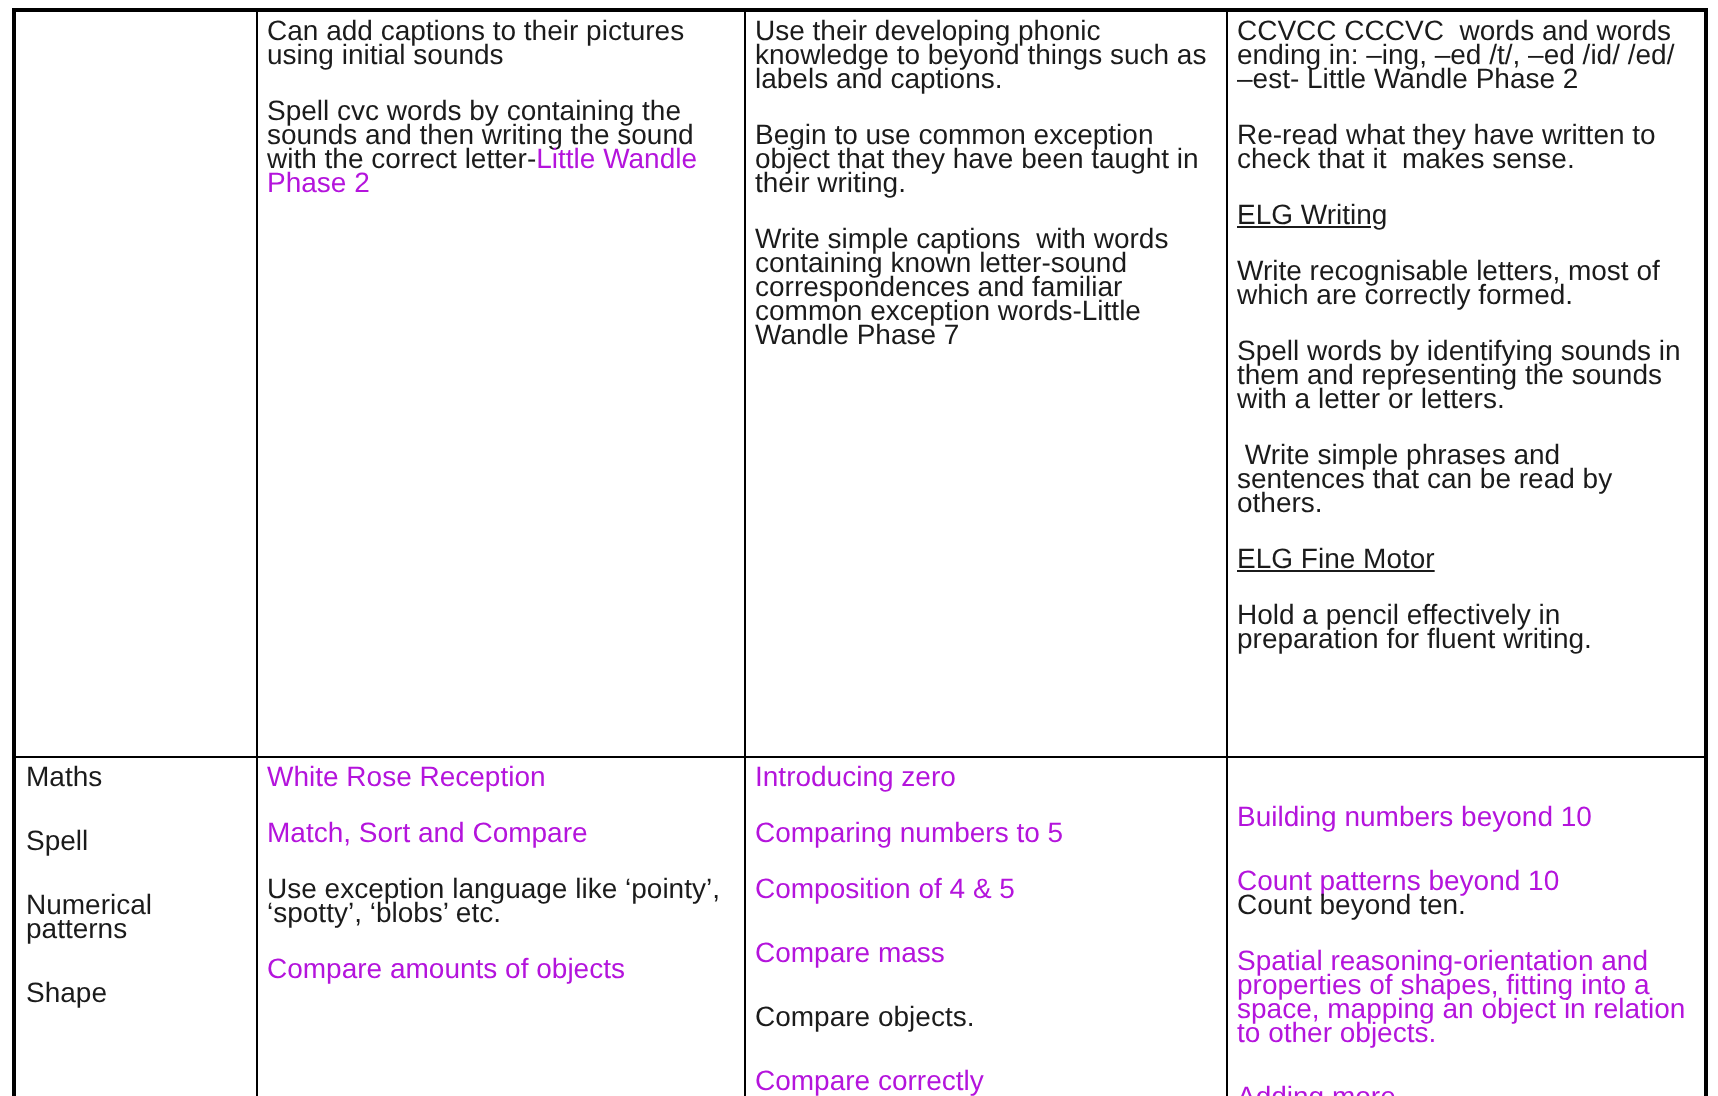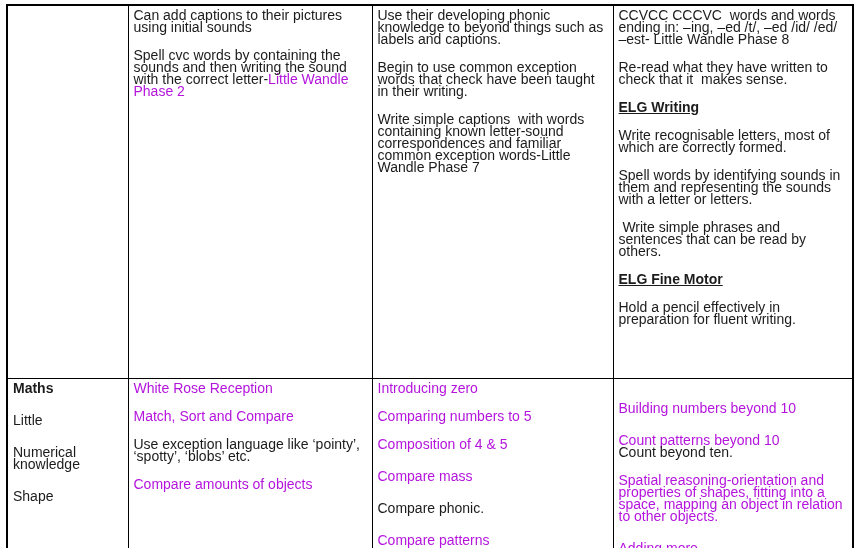--- a/index.html
+++ b/index.html
@@ -36,22 +36,22 @@
   }
   p {
     margin: 0 0 16px 0;
     font-size: 14px;
     line-height: 12px;
     white-space: pre-wrap;
     color: var(--text);
   }
   p.tight { margin-bottom: 0; margin-top: 20px; }
   .accent { color: var(--accent); }
-  .hdr { font-weight: bold; text-decoration: underline; }
-  .bold { font-weight: bold; }
+  .hdr { font-weight: normal; text-decoration: underline; }
+  .bold { font-weight: normal; }
 </style>
 </head>
 <body>
 
 <div class="page">
   <table class="grid">
     <colgroup>
       <col style="width:121px">
       <col style="width:244px">
       <col style="width:241px">
@@ -59,54 +59,54 @@
     </colgroup>
     <tbody>
         <tr style="height:373px">
       <td></td>
       <td>
         <p>Can add captions to their pictures using initial sounds</p>
         <p><span>Spell cvc words by containing the sounds and then writing the sound with the correct letter-</span><span class="accent">Little Wandle Phase 2</span></p>
       </td>
       <td>
         <p>Use their developing phonic knowledge to beyond things such as labels and captions.</p>
-        <p>Begin to use common exception words that check have been taught in their writing.</p>
+        <p>Begin to use common exception object that they have been taught in their writing.</p>
         <p>Write simple captions  with words containing known letter-sound correspondences and familiar common exception words-Little Wandle Phase 7</p>
       </td>
       <td>
-        <p>CCVCC CCCVC  words and words ending in: –ing, –ed /t/, –ed /id/ /ed/ –est- Little Wandle Phase 8</p>
+        <p>CCVCC CCCVC  words and words ending in: –ing, –ed /t/, –ed /id/ /ed/ –est- Little Wandle Phase 2</p>
         <p>Re-read what they have written to check that it  makes sense.</p>
         <p class="hdr">ELG Writing</p>
         <p>Write recognisable letters, most of which are correctly formed.</p>
         <p>Spell words by identifying sounds in them and representing the sounds with a letter or letters.</p>
         <p> Write simple phrases and sentences that can be read by others.</p>
         <p class="hdr">ELG Fine Motor</p>
         <p>Hold a pencil effectively in preparation for fluent writing.</p>
       </td>
     </tr>
     <tr style="height:164px">
       <td>
         <p class="bold">Maths</p>
-        <p class="tight">Little</p>
-        <p class="tight">Numerical knowledge</p>
+        <p class="tight">Spell</p>
+        <p class="tight">Numerical patterns</p>
         <p class="tight">Shape</p>
       </td>
       <td>
         <p class="accent">White Rose Reception</p>
         <p class="accent">Match, Sort and Compare</p>
         <p>Use exception language like ‘pointy’, ‘spotty’, ‘blobs’ etc.</p>
         <p class="accent">Compare amounts of objects</p>
       </td>
       <td>
         <p class="accent">Introducing zero</p>
         <p class="accent">Comparing numbers to 5</p>
         <p class="accent">Composition of 4 &amp; 5</p>
         <p class="accent tight">Compare mass</p>
-        <p class="tight">Compare phonic.</p>
-        <p class="accent tight">Compare patterns</p>
+        <p class="tight">Compare objects.</p>
+        <p class="accent tight">Compare correctly</p>
         <p class="tight">Compare capacity.</p>
       </td>
       <td>
         <p class="accent tight">Building numbers beyond 10</p>
         <p class="accent tight">Count patterns beyond 10</p>
         <p>Count beyond ten.</p>
         <p class="accent">Spatial reasoning-orientation and properties of shapes, fitting into a space, mapping an object in relation to other objects.</p>
         <p class="accent tight">Adding more</p>
       </td>
     </tr>

